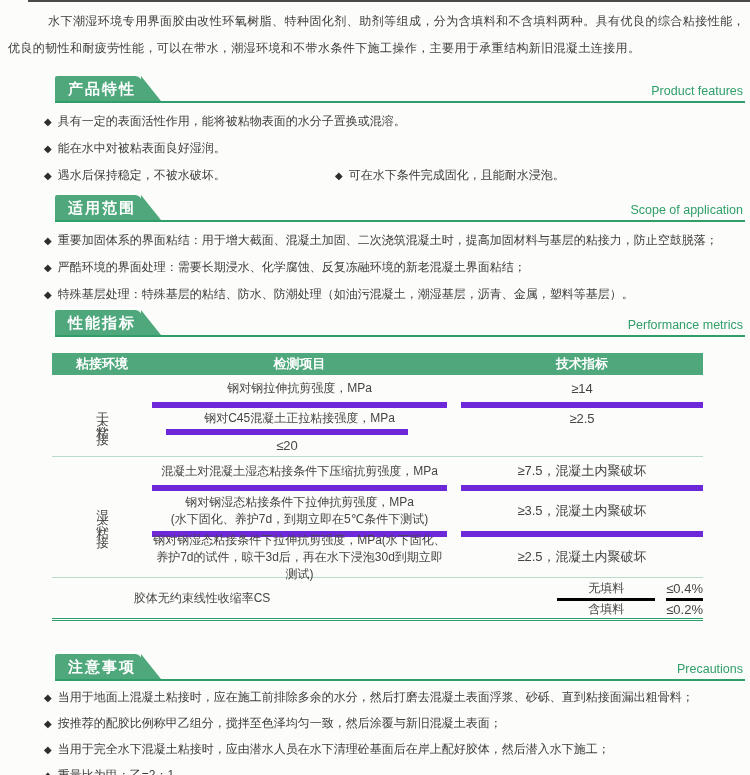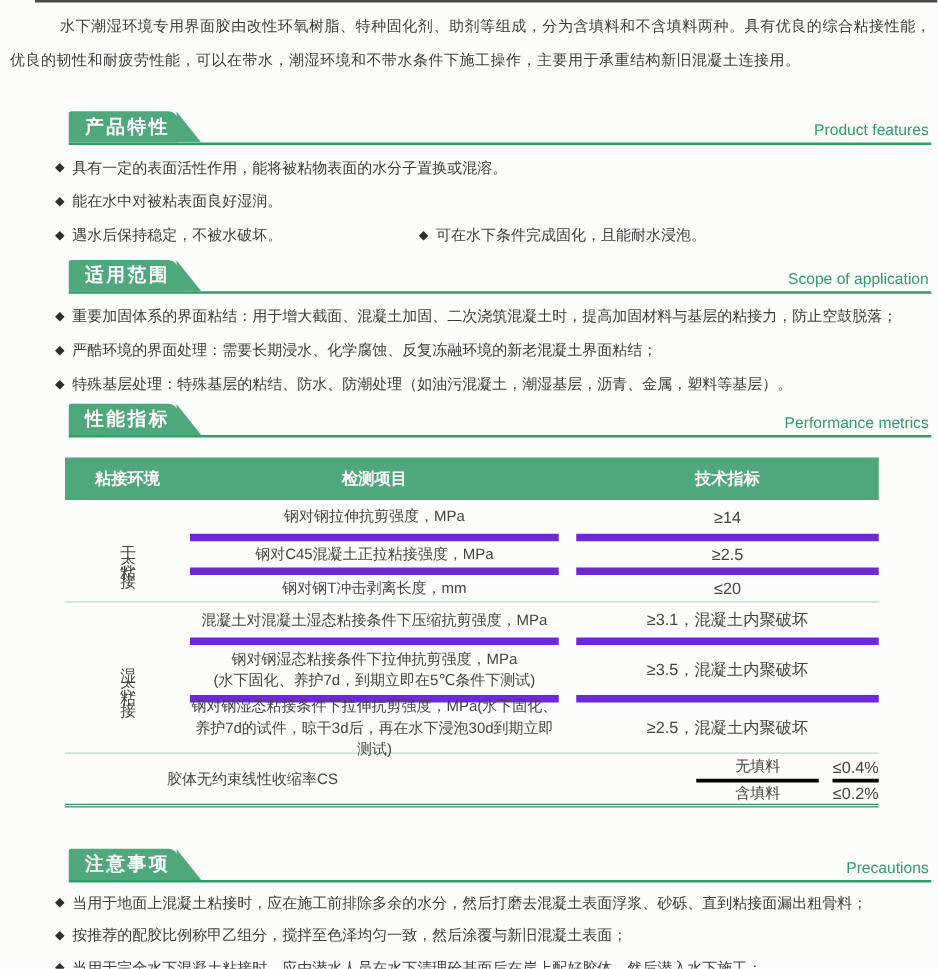--- a/index.html
+++ b/index.html
@@ -28,25 +28,25 @@
   .sec-en{position:absolute;right:2px;bottom:3px;color:#2f9e68;font-size:12.5px;}
   
   .bullets{margin:11px 5px 0 44px;}
   .b-item{display:flex;align-items:flex-start;line-height:15px;margin-bottom:12px;font-size:12px;white-space:nowrap;}
   .b-item:last-child{margin-bottom:0;}
   .b-icon{font-size:10px;margin-right:6px;color:#2e2e2e;line-height:15px;}
   .b-row{display:flex;margin-bottom:12px;}
   .b-row:last-child{margin-bottom:0;}
   .b-row .b-item{margin-bottom:0;}
   .b-row .b-item.colA{width:291px;}
-  .mt12{margin-top:25px;} .mt10{margin-top:10px;} .mt6{margin-top:6px;padding-left:16px;} .mt31{margin-top:31px;}
+  .mt12{margin-top:12px;} .mt10{margin-top:10px;} .mt6{margin-top:6px;padding-left:16px;} .mt31{margin-top:31px;}
   .pre .b-item{margin-bottom:11px;}
   
   .ptable{margin:16px 0 0 52px;width:651px;border-bottom:3px double #2f9e68;color:#454545;}
-  .pt-head{display:flex;align-items:center;height:34px;background:#4fa87c;color:#fff;font-weight:bold;font-size:13px;}
+  .pt-head{display:flex;align-items:center;height:22px;background:#4fa87c;color:#fff;font-weight:bold;font-size:13px;}
   .c-env{width:100px;text-align:center;}
   .c-item{width:295px;text-align:center;}
   .c-gap{width:14px;}
   .c-val{flex:1;text-align:center;}
   .pt-group{display:flex;}
   .pt-group.bt{border-top:1px solid #b9dcc9;}
   .g-env{width:100px;display:flex;align-items:center;justify-content:center;}
   .v-label{writing-mode:vertical-rl;text-orientation:upright;font-size:12.5px;color:#454545;}
   .ls7{letter-spacing:7px;} .ls9{letter-spacing:9px;}
   .g-rows{width:551px;display:flex;flex-direction:column;}
@@ -141,34 +141,33 @@
       <div class="g-rows">
         <div class="g-row h27">
           <div class="cell-item">钢对钢拉伸抗剪强度，MPa</div>
           <div class="cell-val">≥14</div>
         </div>
         <div class="g-row h27">
           <div class="cell-item">钢对C45混凝土正拉粘接强度，MPa</div>
           <div class="cell-val">≥2.5</div>
         </div>
         <div class="g-row h27">
-          <div class="cell-item">钢对钢T冲击剥离长度，mm</div>
           <div class="cell-val">≤20</div>
         </div>
       </div>
     </div>
 
     <div class="pt-group bt">
       <div class="g-env">
           <div class="v-label ls9">湿态粘接</div>
         </div>
       <div class="g-rows">
         <div class="g-row h28">
           <div class="cell-item">混凝土对混凝土湿态粘接条件下压缩抗剪强度，MPa</div>
-          <div class="cell-val">≥3.1，混凝土内聚破坏</div>
+          <div class="cell-val">≥7.5，混凝土内聚破坏</div>
         </div>
         <div class="g-row h46">
           <div class="cell-item">
             <span class="l2">钢对钢湿态粘接条件下拉伸抗剪强度，MPa</span>
             <span class="l2">(水下固化、养护7d，到期立即在5℃条件下测试)</span>
           </div>
           <div class="cell-val">≥3.5，混凝土内聚破坏</div>
         </div>
         <div class="g-row h46">
           <div class="cell-item">

